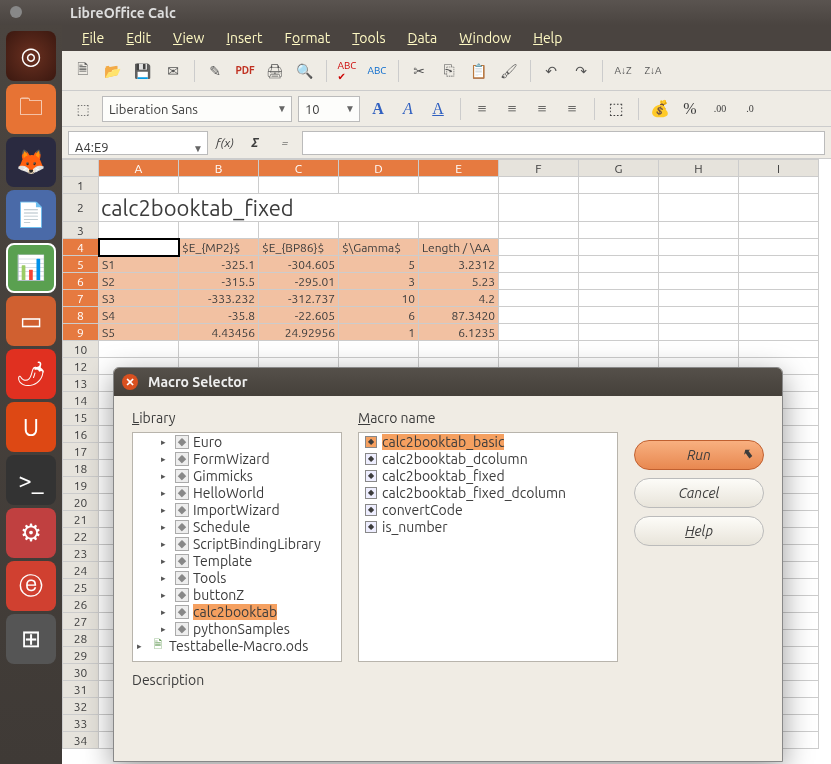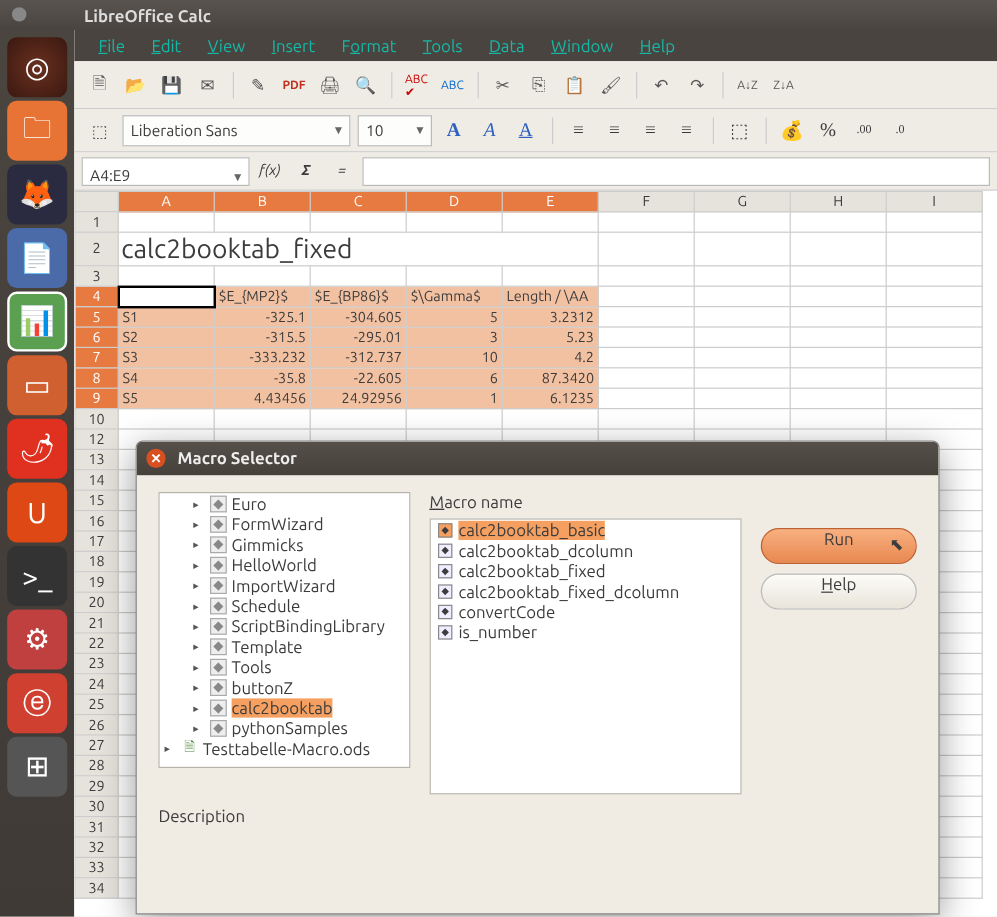--- a/index.html
+++ b/index.html
@@ -22,21 +22,21 @@
 .li-u { background: #dd4814; }
 .li-term { background: #333; }
 .li-gear { background: #c04040; }
 .li-pdf { background: #d04030; }
 .li-ws { background: #555; }
 
 
 .app { position: absolute; left: 62px; top: 25px; right: 0; bottom: 0; background: #f0ece4; }
 
 
-.menubar { height: 26px; background: #4a4440; display: flex; align-items: center; padding-left: 12px; gap: 6px; color: #14b8a6; font-size: 14px; }
+.menubar { height: 26px; background: #4a4440; display: flex; align-items: center; padding-left: 12px; gap: 6px; color: #fef9c3; font-size: 14px; }
 .menubar span { padding: 3px 8px; }
 .menubar span u { text-decoration: underline; }
 
 
 .toolbar { height: 40px; background: #efece5; border-bottom: 1px solid #ccc; display: flex; align-items: center; padding: 0 8px; gap: 4px; }
 .tb-btn { width: 26px; height: 26px; display: flex; align-items: center; justify-content: center; border: 1px solid transparent; border-radius: 3px; color: #555; font-size: 14px; }
 .tb-sep { width: 8px; }
 .tb-sep::before { content: ""; display: block; width: 1px; height: 22px; background: #ccc; margin: 0 auto; }
 
 .toolbar2 { height: 36px; background: #efece5; border-bottom: 1px solid #ccc; display: flex; align-items: center; padding: 0 8px; gap: 6px; }
@@ -86,21 +86,21 @@
 .tree-item.root { padding-left: 4px; }
 .tree-exp { width: 10px; font-size: 9px; color: #555; }
 .tree-ico { width: 14px; height: 14px; display: inline-flex; align-items: center; justify-content: center; font-size: 11px; }
 .ico-mod { background: #eee; border: 1px solid #aaa; color: #888; }
 .ico-doc { color: #4a8a3a; }
 .tree-item.sel span.lbl { background: #f5a060; }
 .macrobox { border: 1px solid #b8b4ac; background: #fff; height: 230px; overflow: auto; font-size: 14px; }
 .macro-item { display: flex; align-items: center; height: 17px; padding-left: 6px; gap: 5px; }
 .macro-item.sel span { background: #f5a060; }
 .macro-ico { width: 12px; height: 12px; border: 1px solid #888; background: #eef; font-size: 8px; display: inline-flex; align-items: center; justify-content: center; }
-.dlg-btn { height: 30px; border: 1px solid #bbb; border-radius: 15px; background: linear-gradient(#fdfcf8,#e8e4da); display: flex; align-items: flex-start; justify-content: center; font-size: 14px; }
+.dlg-btn { height: 30px; border: 1px solid #bbb; border-radius: 15px; background: linear-gradient(#fdfcf8,#e8e4da); display: flex; align-items: center; justify-content: center; font-size: 14px; font-style: italic; }
 .dlg-btn.primary { background: linear-gradient(#f8b080,#e88850); border-color: #c06030; position: relative; }
 .cursor { position: absolute; right: 10px; top: 4px; font-size: 14px; }
 
 .section-lbl { font-size: 14px; margin-top: 10px; }
 </style>
 </head>
 <body>
 
 <div class="titlebar">
   <span class="dot"></span>
@@ -619,20 +619,21 @@
 </div>
 
 <div class="dialog">
   <div class="dlg-title">
     <span class="dlg-close">✕</span>
     <span>Macro Selector</span>
   </div>
   <div class="dlg-body">
     <div class="dlg-cols">
       <div class="dlg-col-lib">
+        <span class="dlg-label"><u>L</u>ibrary</span>
         <div class="treebox" id="libtree">
             <div class="tree-item">
               <span class="tree-exp">▸</span>
               <span class="tree-ico ico-mod">◆</span>
               <span class="lbl">Euro</span>
             </div>
             <div class="tree-item">
               <span class="tree-exp">▸</span>
               <span class="tree-ico ico-mod">◆</span>
               <span class="lbl">FormWizard</span>
@@ -723,19 +724,22 @@
             </div>
           </div>
       </div>
       <div class="dlg-col-btn">
         <div style="height:22px"></div>
         <div class="dlg-btn primary">
           <span>Run</span>
           <span class="cursor">⬉</span>
         </div>
         <div class="dlg-btn">
+          <span>Cancel</span>
+        </div>
+        <div class="dlg-btn">
           <span><u>H</u>elp</span>
         </div>
       </div>
     </div>
     <div class="section-lbl">Description</div>
   </div>
 </div>
 
 </body></html>

